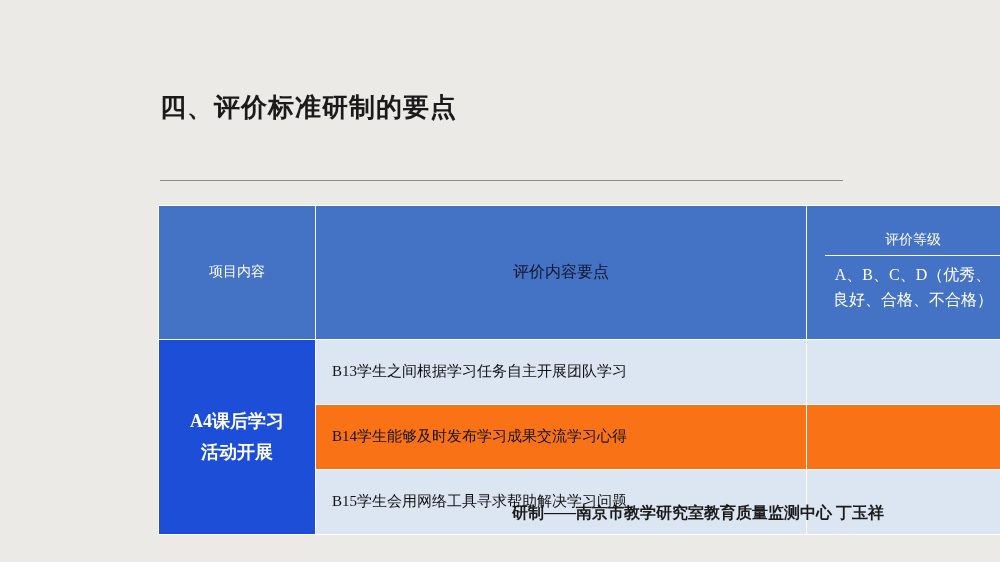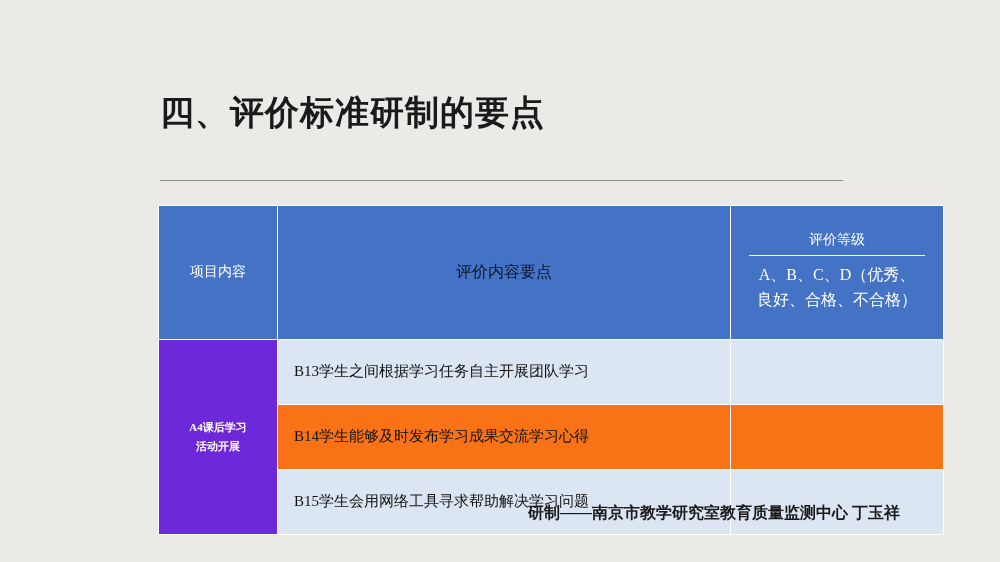--- a/index.html
+++ b/index.html
@@ -16,21 +16,21 @@
   }
   .slide {
     position: absolute;
     inset: 0;
     background: #eceae7;
   }
   .slide-title {
     position: absolute;
     left: 160px;
     top: 90px;
-    font-size: 34px;
+    font-size: 26px;
     font-weight: bold;
     color: #1a1a1a;
     letter-spacing: 1px;
     font-family: "Liberation Serif", serif;
     white-space: nowrap;
   }
   .title-rule {
     position: absolute;
     left: 160px;
     top: 180px;
@@ -46,21 +46,21 @@
   }
   table.eval-table {
     border-collapse: collapse;
     table-layout: fixed;
     width: 726px;
     font-family: "Liberation Serif", serif;
   }
   table.eval-table td {
     border: 1px solid #ffffff;
     vertical-align: middle;
-    padding: 6px 5px;
+    padding: 6px 24px;
   }
   
   .hdr-item {
     width: 108px;
     background: #4472c4;
     color: #ffffff;
     text-align: center;
     font-size: 14px;
     border-right: 1px dashed #dce3f2 !important;
   }
@@ -85,45 +85,45 @@
     border-bottom: 1px solid #ffffff;
   }
   .grade-bottom {
     font-size: 16px;
     text-align: center;
     padding: 7px 6px 8px 6px;
     line-height: 1.55;
   }
   
   .cell-a4 {
-    background: #6d28d9;
+    background: #1d4ed8;
     color: #ffffff;
     text-align: center;
-    font-size: 11px;
+    font-size: 18px;
     font-weight: bold;
     line-height: 1.7;
     border-right: 1px solid #ffffff;
   }
   .cell-point {
     background: #dce6f3;
     color: #111111;
     font-size: 15px;
     padding-left: 16px !important;
     height: 52px;
     margin-left: 8px;
   }
   .cell-grade {
     background: #dce6f3;
   }
   .cell-point.alt, .cell-grade.alt {
     background: #f97316;
   }
   .footer {
     position: absolute;
-    right: 100px;
+    right: 116px;
     top: 503px;
     font-size: 16px;
     font-weight: bold;
     color: #1a1a1a;
     font-family: "Liberation Serif", serif;
     white-space: nowrap;
   }
 </style>
 </head>
 <body>

